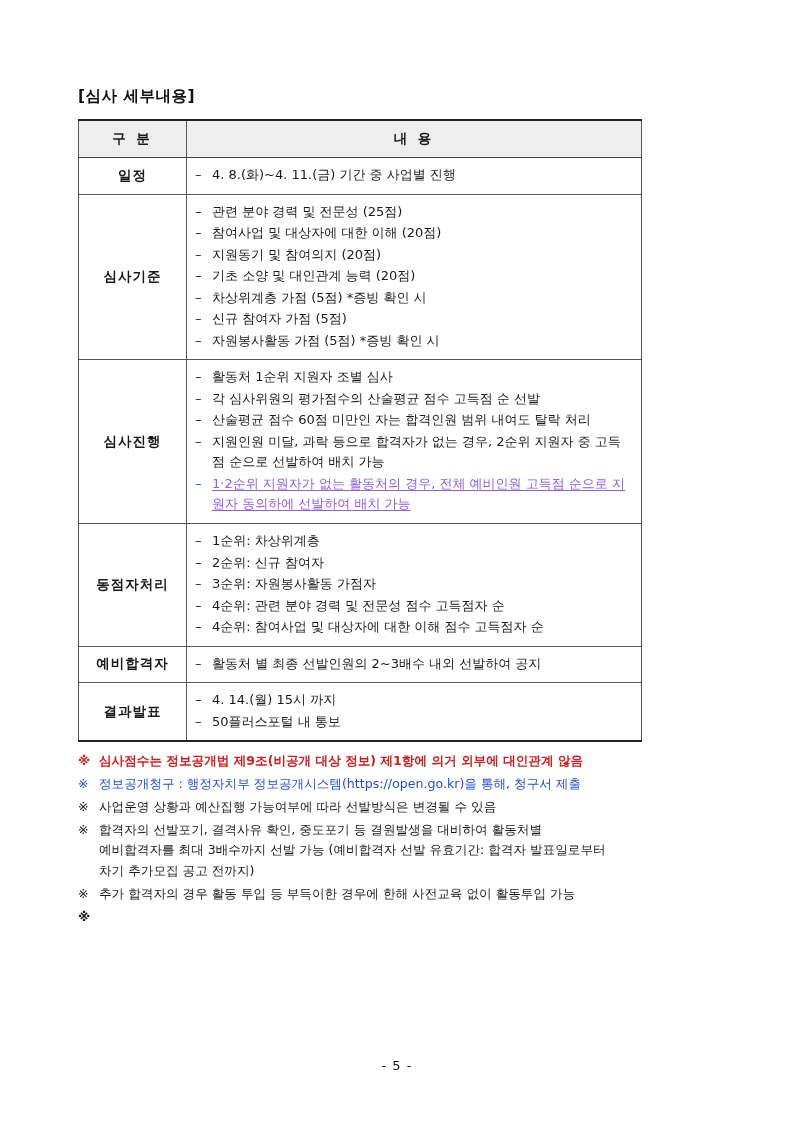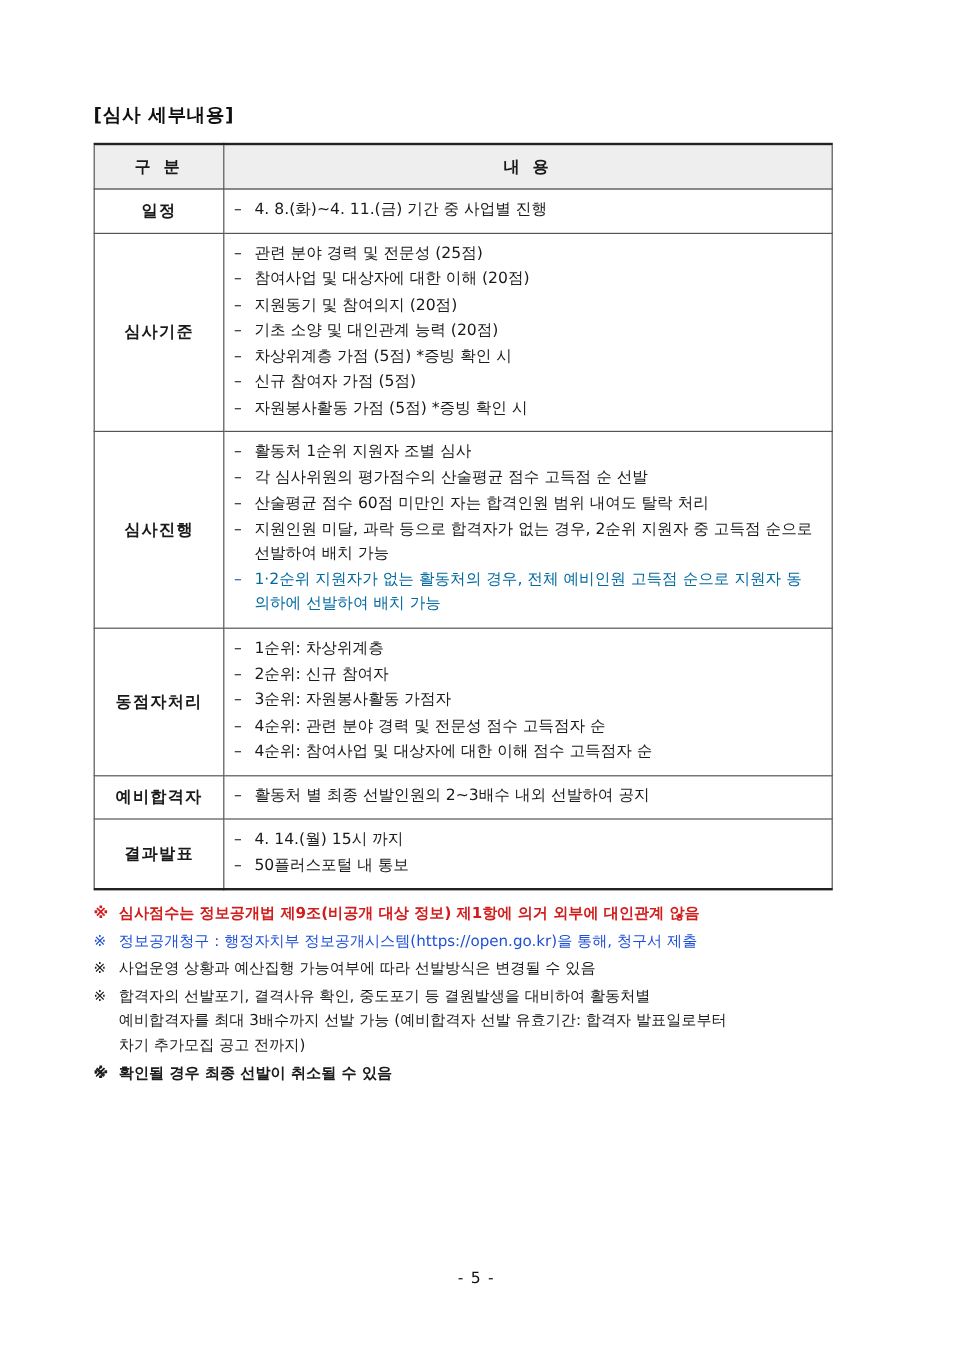--- a/index.html
+++ b/index.html
@@ -32,21 +32,21 @@
   }
   .doc-title {
     font-size: 15.5px;
     font-weight: bold;
     letter-spacing: 0.5px;
     margin-bottom: 12px;
     color: #111;
   }
   table.main-table {
     border-collapse: collapse;
-    width: 616px;
+    width: 564px;
     table-layout: fixed;
     border-top: 2px solid #222;
     border-bottom: 2px solid #222;
   }
   table.main-table td {
     border: 1px solid #555;
     vertical-align: middle;
     padding: 7px 8px;
   }
   table.main-table tr.header-row td {
@@ -84,21 +84,22 @@
     font-size: 13px;
     line-height: 1.58;
   }
   ul.dashlist li:before {
     content: "–";
     position: absolute;
     left: 0;
     top: 0;
   }
   li.blue-underline {
-    color: #0369a1;
+    color: #8b5cf6;
+    text-decoration: underline;
     text-underline-offset: 2px;
   }
   li.blue-underline:before {
     color: #1f4fd8;
     text-decoration: none;
     display: inline-block;
   }
   .notes {
     margin-top: 9px;
     width: 616px;
@@ -260,24 +261,24 @@
 
       <div class="note">
         <span class="mark">※</span>
         <span class="cont">합격자의 선발포기, 결격사유 확인, 중도포기 등 결원발생을 대비하여 활동처별</span>
         <span class="indent1">예비합격자를 최대 3배수까지 선발 가능 (예비합격자 선발 유효기간: 합격자 발표일로부터</span>
         <span class="indent1">차기 추가모집 공고 전까지)</span>
       </div>
 
       <div class="note">
         <span class="mark">※</span>
+        <span class="cont">추가 합격자의 경우 활동 투입 등 부득이한 경우에 한해 사전교육 없이 활동투입 가능</span>
       </div>
 
       <div class="note bold">
         <span class="mark">※</span>
-        <span class="indent1">확인될 경우 최종 선발이 취소될 수 있음</span>
       </div>
 
     </div>
   </div>
 
   <div class="page-number">- 5 -</div>
 </div>
 
 </body></html>

